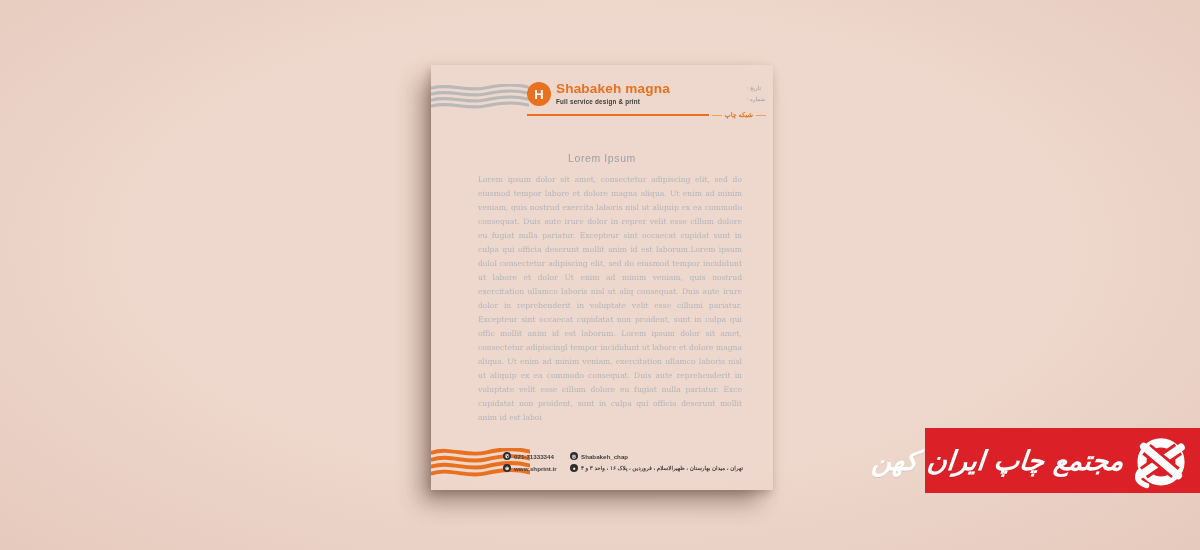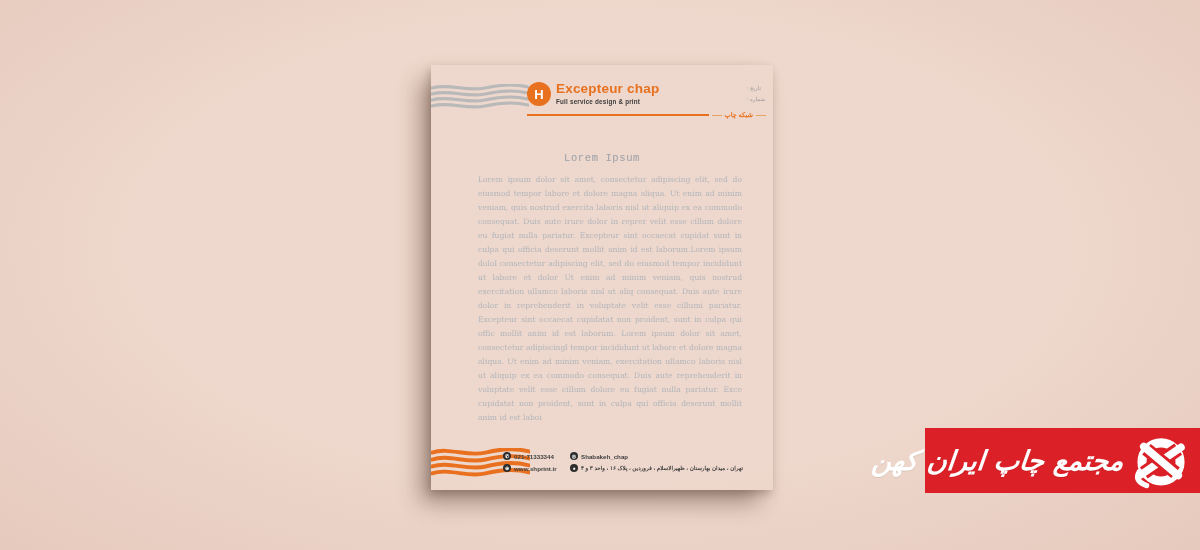--- a/index.html
+++ b/index.html
@@ -38,21 +38,21 @@
   .header-rule .dash{ width:10px; height:1px; background:#e8a45f; }
   .header-rule .rule-label{ color:#e8711f; font-size:6.5px; font-weight:bold; white-space:nowrap; }
   .ref-block{
     position:absolute; right:8px; top:18px; text-align:left; direction:rtl;
     color:#9a9a9a; font-size:5.5px; line-height:11px;
   }
 
   
   .doc-title{
     position:absolute; left:0; right:0; top:87px; text-align:center;
-    font-family:Liberation Mono, monospace; color:#9ba0a8; font-size:10.5px; letter-spacing:.6px;
+    font-family:Liberation Sans, sans-serif; color:#9ba0a8; font-size:10.5px; letter-spacing:.6px;
   }
   .doc-paragraph{
     position:absolute; left:47px; top:108px; width:264px;
     font-family:"DejaVu Serif", serif; color:#b2b6bc;
     font-size:7.6px; line-height:14px; text-align:justify;
   }
 
   
   .waves-bottom{ position:absolute; left:0; bottom:12px; width:99px; height:30px; }
   .contacts{
@@ -90,21 +90,21 @@
       <path d="M1,4  C18,-1 36,8  54,4  S84,0 97,3"></path>
       <path d="M1,10 C18,5  36,14 54,10 S84,6 97,9"></path>
       <path d="M1,16 C18,11 36,20 54,16 S84,12 97,15"></path>
       <path d="M1,22 C18,17 36,26 54,22 S84,18 97,21"></path>
     </g>
   </svg>
 
   <div class="brand">
     <div class="logo-circle">H</div>
     <div class="brand-text">
-      <div class="brand-name">Excepteur chap</div>
+      <div class="brand-name">Shabakeh magna</div>
       <div class="brand-tagline">Full service design &amp; print</div>
     </div>
   </div>
 
   <div class="header-rule">
     <div class="line"></div>
     <div class="dash"></div>
     <div class="rule-label">شبکه چاپ</div>
     <div class="dash"></div>
   </div>

